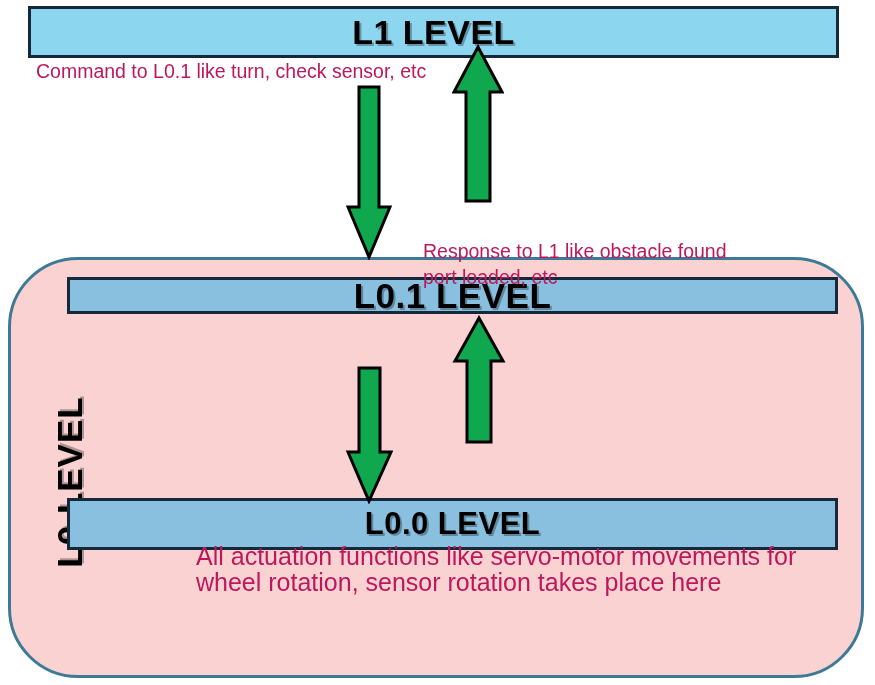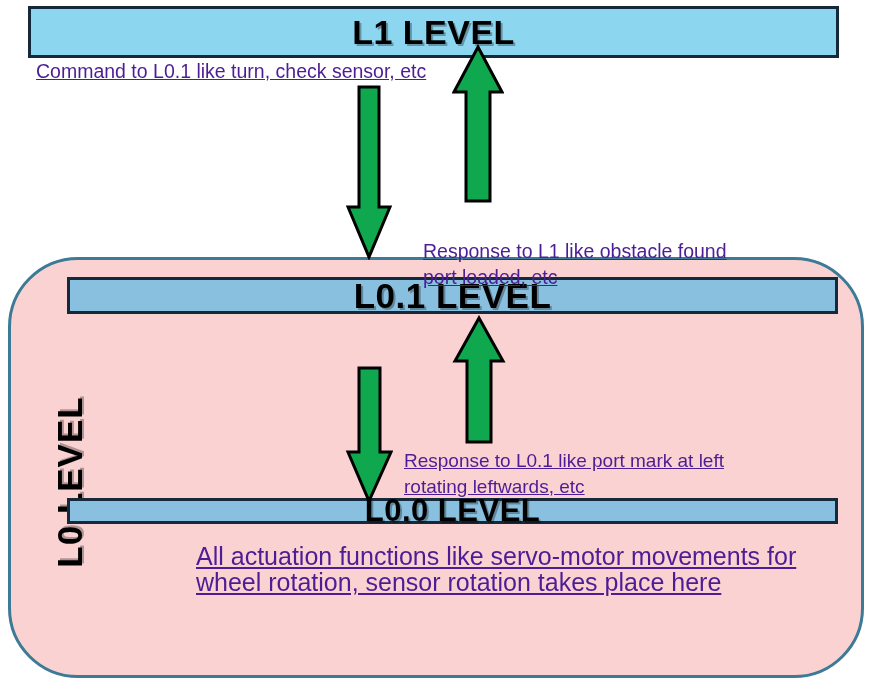--- a/index.html
+++ b/index.html
@@ -61,21 +61,21 @@
     width: 771px;
     height: 37px;
     background: #8AC0DF;
   }
   #bar-l01 .bar-label { font-size: 35px; }
 
   #bar-l00 {
     left: 67px;
     top: 498px;
     width: 771px;
-    height: 26px;
+    height: 52px;
     background: #8AC0DF;
   }
   #bar-l00 .bar-label { font-size: 31px; }
 
   
   .vertical-caption {
     position: absolute;
     left: -45px;
     top: 462px;
     width: 230px;
@@ -86,25 +86,24 @@
     font-weight: bold;
     color: #000000;
     letter-spacing: 1px;
     text-shadow: 2px 2px 0 rgba(0,0,0,0.30);
     white-space: nowrap;
   }
 
   
   .note {
     position: absolute;
-    color: #4c1d95;
+    color: #be185d;
     font-size: 19.5px;
     line-height: 26px;
     white-space: pre-line;
-    text-decoration: underline;
   }
   #note-cmd-l01 { left: 36px;  top: 58px;  }
   #note-resp-l1 { left: 423px; top: 198px; margin-top: 40px; }
   #note-cmd-l00 { left: 110px; top: 319px; font-size: 19px; }
   #note-resp-l01{ left: 404px; top: 448px; font-size: 19px; }
   #note-l00-desc{ left: 196px; top: 543px; font-size: 25px; text-align: left; }
 
   
   .arrow { position: absolute; }
   .arrow svg { display: block; }
@@ -134,22 +133,20 @@
   <div class="level-bar" id="bar-l00">
     <span class="bar-label">L0.0 LEVEL</span>
   </div>
 
   <div class="note" id="note-cmd-l01">Command to L0.1  like turn, check sensor, etc</div>
 
   <div class="note" id="note-resp-l1">Response to L1 like obstacle found
   port loaded, etc</div>
 
 
-  <div class="note" id="note-resp-l01">Response to L0.1 like port mark at left
-    rotating leftwards, etc</div>
 
   <div class="note" id="note-l00-desc">All actuation functions like servo-motor movements for
   wheel rotation, sensor rotation takes place here</div>
 
   <div class="arrow" id="arrow-down-l1-l01">
     <svg width="46" height="175" viewBox="0 0 46 175">
       <polygon points="13,2 33,2 33,122 44,122 23,172 2,122 13,122" fill="#10A84E" stroke="#000000" stroke-width="3" stroke-linejoin="miter"></polygon>
     </svg>
   </div>
 

